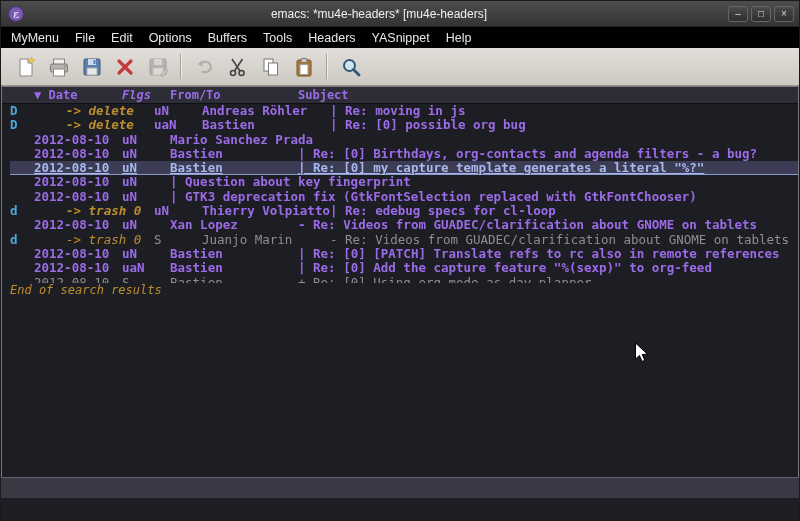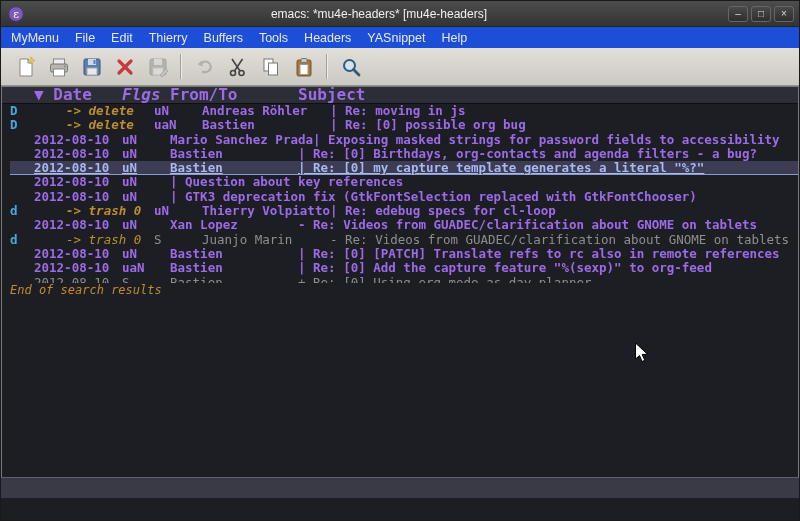--- a/index.html
+++ b/index.html
@@ -6,32 +6,32 @@
   .window{position:relative;width:800px;height:521px;display:flex;flex-direction:column;background:#1d1d24;font-family:"Liberation Sans",sans-serif;overflow:hidden;border:1px solid #1a1a1a;box-sizing:border-box;}
 
   
   .titlebar{height:25px;flex:0 0 25px;background:linear-gradient(#4d4d4d,#333333);display:flex;align-items:center;padding:0 5px;border-bottom:1px solid #222;}
   .tb-icon{width:16px;height:16px;margin:0 6px 0 2px;}
   .tb-title{flex:1;text-align:center;color:#f0f0f0;font-size:12px;}
   .win-btns{display:flex;gap:3px;}
   .win-btn{width:20px;height:16px;background:linear-gradient(#4a4a4a,#2e2e2e);border:1px solid #666;border-radius:3px;color:#d8d8d8;font-size:10px;line-height:14px;text-align:center;box-sizing:border-box;cursor:default;}
 
   
-  .menubar{height:21px;flex:0 0 21px;background:#1d4ed8;display:flex;align-items:center;padding:0 2px;}
+  .menubar{height:21px;flex:0 0 21px;background:#000000;display:flex;align-items:center;padding:0 2px;}
   .menu-item{color:#e8e8e8;font-size:12.5px;padding:2px 8px;}
 
   
   .toolbar{height:37px;flex:0 0 37px;background:linear-gradient(#e2dfda,#ccc9c3);border-bottom:1px solid #97948e;display:flex;align-items:center;padding:0 8px;}
   .tool-btn{width:33px;height:30px;display:flex;align-items:center;justify-content:center;border-radius:3px;}
   .tool-btn.disabled{opacity:.38;filter:grayscale(1);}
   .tool-sep{width:1px;height:25px;background:#a39f98;border-right:1px solid #efede9;margin:0 6px;}
 
   
   .content{flex:1;display:flex;flex-direction:column;background:#1d1d24;border:1px solid #78787f;border-bottom:none;overflow:hidden;font-family:"DejaVu Sans Mono",monospace;}
-  .header-line{flex:0 0 16px;background:#2d2d37;color:#9c6ce8;font-size:16px;line-height:16px;font-weight:bold;display:flex;white-space:pre;padding-left:8px;border-bottom:1px solid #101014;}
+  .header-line{flex:0 0 16px;background:#2d2d37;color:#9c6ce8;font-size:12px;line-height:16px;font-weight:bold;display:flex;white-space:pre;padding-left:8px;border-bottom:1px solid #101014;}
   .hl-mark{width:24px;flex:0 0 24px;}
   .hl-date{width:88px;flex:0 0 88px;}
   .hl-flags{width:48px;flex:0 0 48px;font-style:italic;}
   .hl-from{width:128px;flex:0 0 128px;}
   .list{flex:1;font-size:12.5px;overflow:hidden;padding-left:8px;}
   .row{display:flex;height:14.3px;line-height:14.3px;white-space:pre;}
   .row span{flex-shrink:0;}
   .c-mark{width:24px;color:#4aa8d8;font-weight:bold;}
   .c-date{width:88px;}
   .c-flags{width:48px;}
@@ -63,21 +63,21 @@
       <div class="win-btn">–</div>
       <div class="win-btn">□</div>
       <div class="win-btn">×</div>
     </div>
   </div>
 
   <div class="menubar">
     <span class="menu-item">MyMenu</span>
     <span class="menu-item">File</span>
     <span class="menu-item">Edit</span>
-    <span class="menu-item">Thierry</span>
+    <span class="menu-item">Options</span>
     <span class="menu-item">Buffers</span>
     <span class="menu-item">Tools</span>
     <span class="menu-item">Headers</span>
     <span class="menu-item">YASnippet</span>
     <span class="menu-item">Help</span>
   </div>
 
   <div class="toolbar">
     <div class="tool-btn">
       <svg width="22" height="22" viewBox="0 0 22 22">
@@ -174,41 +174,40 @@
       <span class="c-date action">-&gt; delete</span>
       <span class="c-flags">uaN</span>
       <span class="c-from">Bastien</span>
       <span class="c-subj">| Re: [0] possible org bug</span>
     </div>
         <div class="row unread">
       <span class="c-mark"></span>
       <span class="c-date">2012-08-10</span>
       <span class="c-flags">uN</span>
       <span class="c-from">Mario Sanchez Prada</span>
-      <span class="c-subj">| Exposing masked strings for password fields to accessibility</span>
     </div>
         <div class="row unread">
       <span class="c-mark"></span>
       <span class="c-date">2012-08-10</span>
       <span class="c-flags">uN</span>
       <span class="c-from">Bastien</span>
       <span class="c-subj">| Re: [0] Birthdays, org-contacts and agenda filters - a bug?</span>
     </div>
         <div class="row unread selected">
       <span class="c-mark"></span>
       <span class="c-date">2012-08-10</span>
       <span class="c-flags">uN</span>
       <span class="c-from">Bastien</span>
       <span class="c-subj">| Re: [0] my capture template generates a literal "%?"</span>
     </div>
         <div class="row unread">
       <span class="c-mark"></span>
       <span class="c-date">2012-08-10</span>
       <span class="c-flags">uN</span>
-      <span class="c-subj">| Question about key references</span>
+      <span class="c-subj">| Question about key fingerprint</span>
     </div>
         <div class="row unread">
       <span class="c-mark"></span>
       <span class="c-date">2012-08-10</span>
       <span class="c-flags">uN</span>
       <span class="c-subj">| GTK3 deprecation fix (GtkFontSelection replaced with GtkFontChooser)</span>
     </div>
         <div class="row unread">
       <span class="c-mark">d</span>
       <span class="c-date action">-&gt; trash 0</span>

